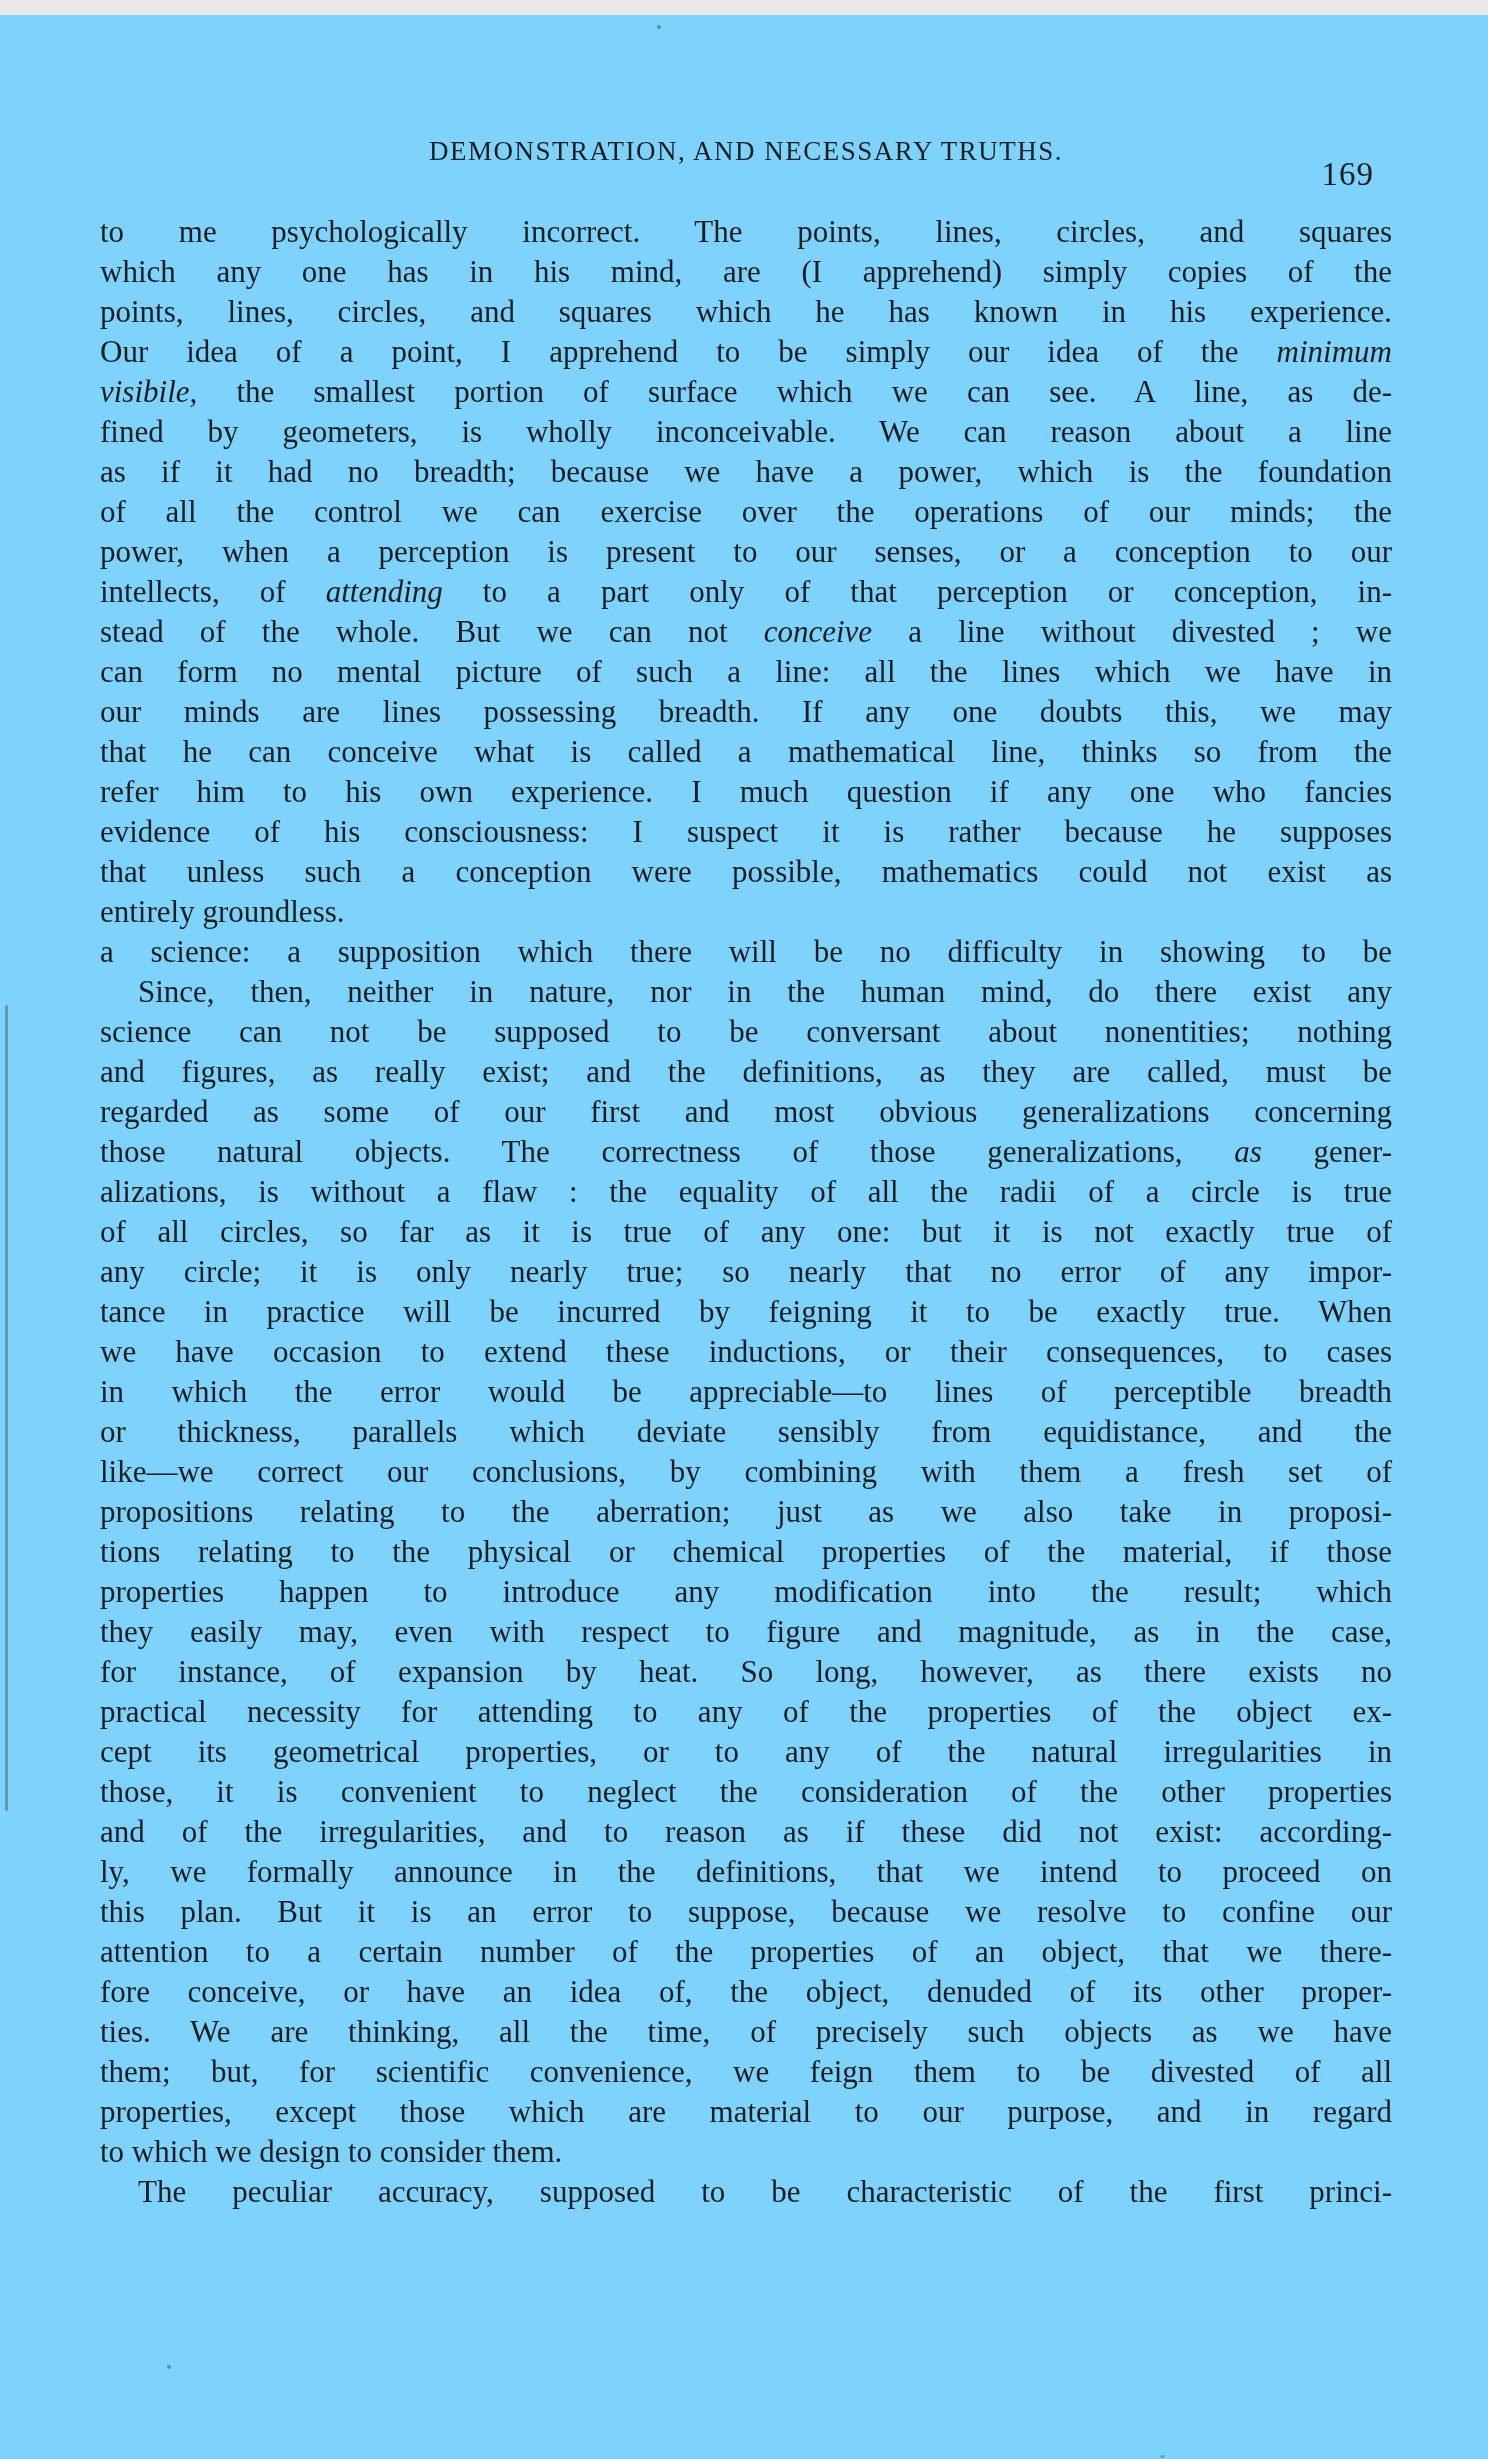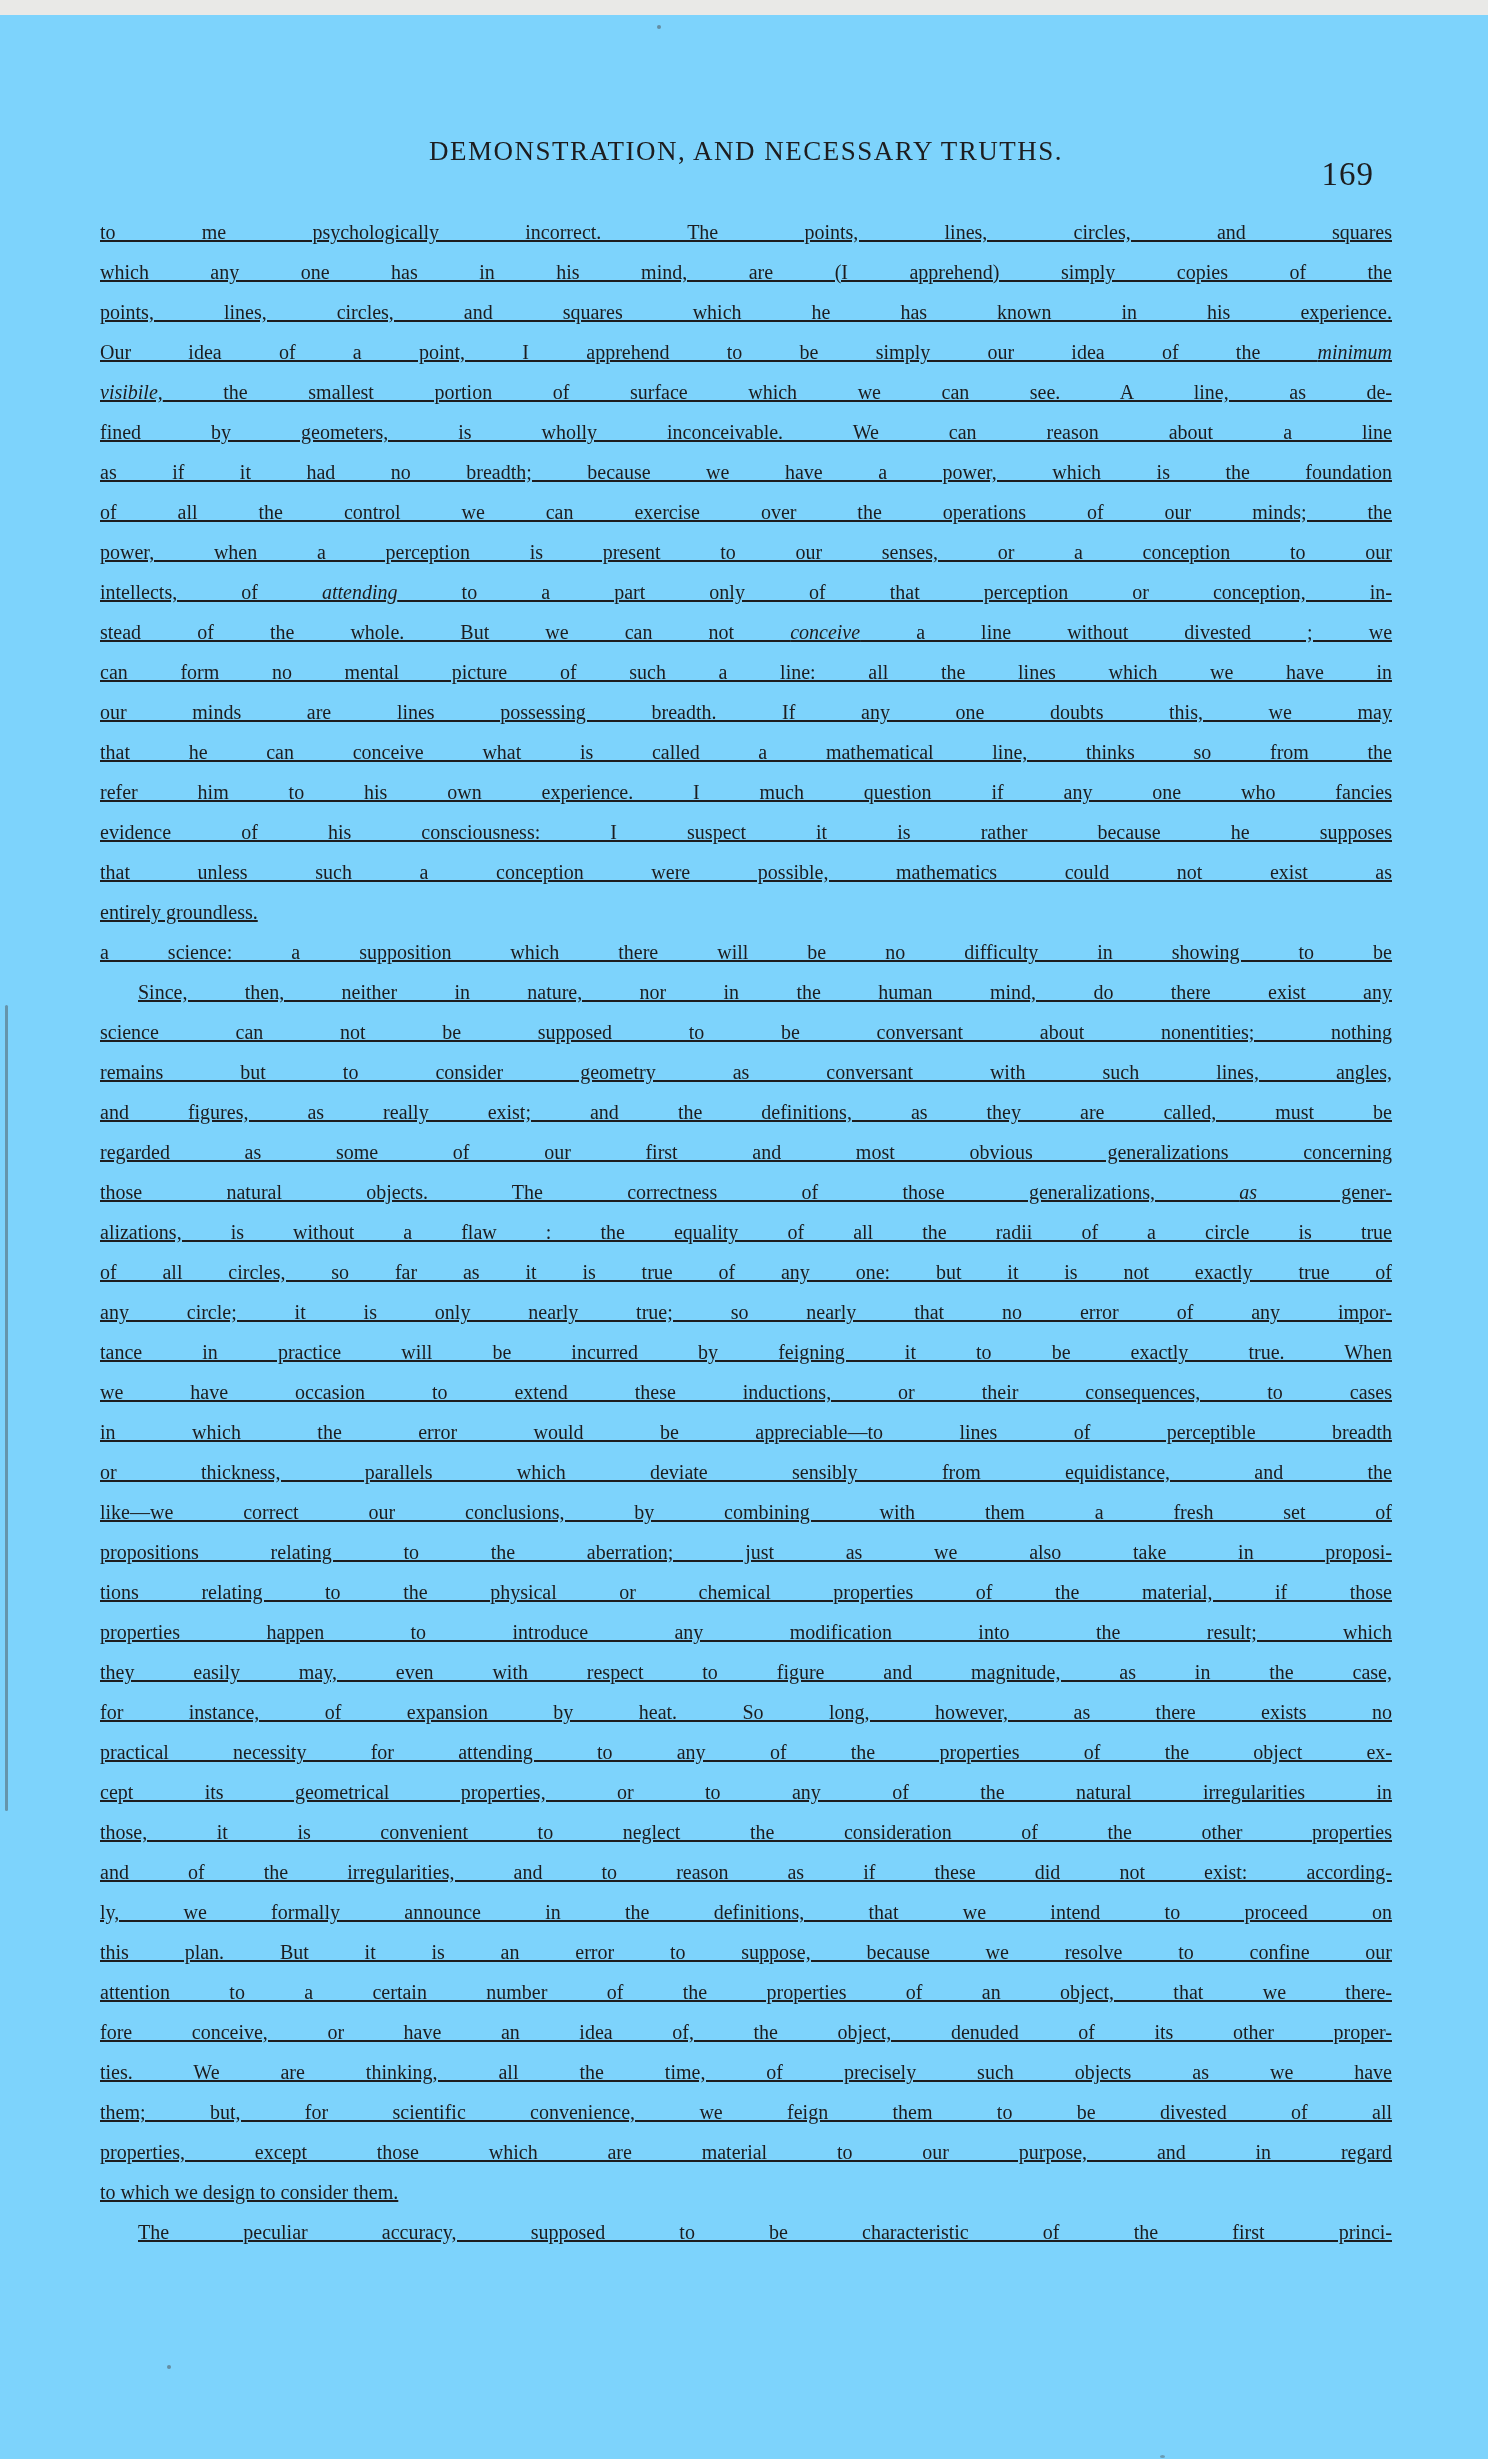--- a/index.html
+++ b/index.html
@@ -32,23 +32,22 @@
     white-space: nowrap;
   }
   .page-num {
     position: absolute;
     right: 18px;
     top: 20px;
     font-size: 33px;
     letter-spacing: 1px;
   }
   .body-text {
-    font-size: 20px;
+    font-size: 31px;
     line-height: 40px;
-    text-decoration: underline;
   }
   .paragraph { margin: 0; }
   .line {
     text-align: left;
     min-height: 40px;
   }
   .line.just {
     text-align: justify;
     text-align-last: justify;
   }
@@ -109,21 +108,20 @@
           <div class="line just"><span>that he can conceive what is called a mathematical line, thinks so from the</span></div>
           <div class="line just"><span>refer him to his own experience.  I much question if any one who fancies</span></div>
           <div class="line just"><span>evidence of his consciousness: I suspect it is rather because he supposes</span></div>
           <div class="line just"><span>that unless such a conception were possible, mathematics could not exist as</span></div>
           <div class="line"><span>entirely groundless.</span></div>
           <div class="line just"><span>a science: a supposition which there will be no difficulty in showing to be</span></div>
         </div>
         <div class="paragraph">
           <div class="line just indent"><span>Since, then, neither in nature, nor in the human mind, do there exist any</span></div>
           <div class="line just"><span>science can not be supposed to be conversant about nonentities; nothing</span></div>
-          <div class="line just"><span>remains but to consider geometry as conversant with such lines, angles,</span></div>
           <div class="line just"><span>and figures, as really exist; and the definitions, as they are called, must be</span></div>
           <div class="line just"><span>regarded as some of our first and most obvious generalizations concerning</span></div>
           <div class="line just"><span>those natural objects.  The correctness of those generalizations, </span><i>as</i><span> gener-</span></div>
           <div class="line just"><span>alizations, is without a flaw :  the equality of all the radii of a circle is true</span></div>
           <div class="line just"><span>of all circles, so far as it is true of any one: but it is not exactly true of</span></div>
           <div class="line just"><span>any circle; it is only nearly true; so nearly that no error of any impor-</span></div>
           <div class="line just"><span>tance in practice will be incurred by feigning it to be exactly true.  When</span></div>
           <div class="line just"><span>we have occasion to extend these inductions, or their consequences, to cases</span></div>
           <div class="line just"><span>in which the error would be appreciable—to lines of perceptible breadth</span></div>
           <div class="line just"><span>or thickness, parallels which deviate sensibly from equidistance, and the</span></div>

